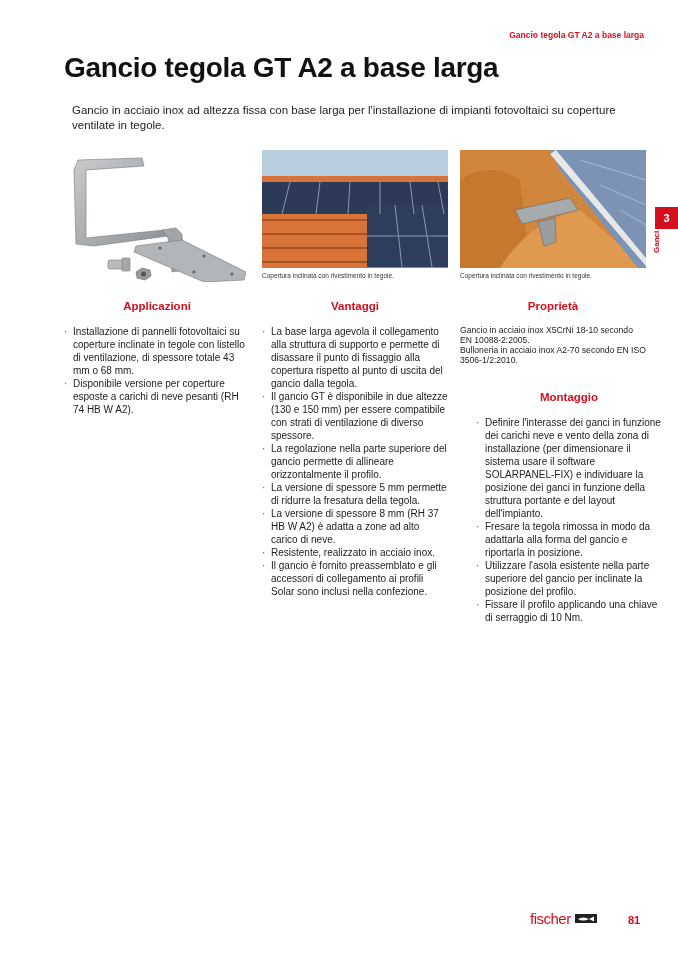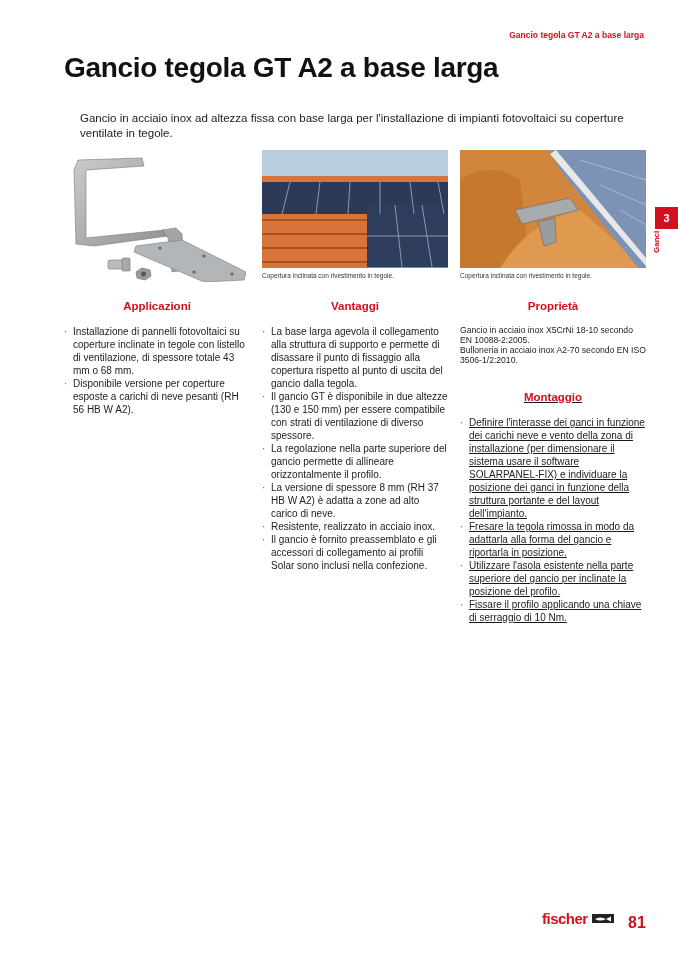--- a/index.html
+++ b/index.html
@@ -1,39 +1,39 @@
 <!DOCTYPE html>
 <html><head>
 <meta charset="utf-8">
 <style>
   html, body { margin:0; padding:0; }
   body { width:678px; height:959px; background:#ffffff; position:relative; overflow:hidden;
          font-family:"Liberation Sans", sans-serif; color:#1a1a1a; }
   .running-head { position:absolute; top:30px; right:34px; font-size:8.5px; font-weight:bold; color:#d40f1e; }
   .title { position:absolute; top:52px; left:64px; font-size:28px; font-weight:bold; color:#111; letter-spacing:-0.3px; margin:0; }
-  .subtitle { position:absolute; top:95px; left:64px; width:580px; font-size:11.5px; line-height:15px; color:#222; margin:16px; }
+  .subtitle { position:absolute; top:95px; left:64px; width:580px; font-size:11.5px; line-height:15px; color:#222; margin:8px; }
   .img { position:absolute; overflow:hidden; }
   .img-hook { left:64px; top:148px; width:182px; height:134px; background:#fff; }
   .img-roof { left:262px; top:150px; width:186px; height:118px; }
   .img-detail { left:460px; top:150px; width:186px; height:118px; }
   .caption { position:absolute; top:272px; font-size:6.5px; color:#333; }
   .side-tab { position:absolute; left:655px; top:207px; width:23px; height:22px; background:#d40f1e; color:#fff;
               font-size:11px; font-weight:bold; display:flex; align-items:center; justify-content:center; }
   .side-label { position:absolute; left:652px; top:240px; font-size:8px; font-weight:bold; color:#d40f1e;
                 transform:rotate(-90deg); transform-origin:left top; top:253px; }
   .col { position:absolute; width:186px; }
   .col h2 { font-size:11.5px; font-weight:bold; color:#d40f1e; margin:0 0 13px 0;text-align:center; }
   .col ul { list-style:none; margin:0; padding:0; }
   .col li { position:relative; padding-left:9px; font-size:10px; line-height:13px; color:#222; }
   .col li::before { content:"·"; position:absolute; left:0; top:0; color:#555; }
   .col p { font-size:8.6px; line-height:10px; color:#222; margin:0; }
   .footer-logo { position:absolute; top:910px; left:530px; display:flex; align-items:center; gap:4px; }
-  .logo-text { font-size:15px; font-weight:bold; color:#d40f1e; letter-spacing:-0.5px;margin-left:12px; }
+  .logo-text { font-size:15px; font-weight:normal; color:#d40f1e; letter-spacing:-0.5px; }
   .logo-fish { width:22px; height:9px; background:#222; display:flex; align-items:center; justify-content:center; }
-  .page-num { position:absolute; top:914px; left:628px; font-size:16px; font-weight:bold; color:#d40f1e; }
+  .page-num { position:absolute; top:914px; left:628px; font-size:11px; font-weight:bold; color:#d40f1e; }
 </style>
 </head>
 <body>
 
 <div class="running-head">Gancio tegola GT A2 a base larga</div>
 <h1 class="title">Gancio tegola GT A2 a base larga</h1>
 <p class="subtitle">Gancio in acciaio inox ad altezza fissa con base larga per l'installazione di impianti fotovoltaici su coperture ventilate in tegole.</p>
 
 <div class="img img-hook">
   <svg width="182" height="134" viewBox="0 0 182 134">
@@ -102,42 +102,43 @@
 </div>
 <div class="caption" style="left:460px;">Copertura inclinata con rivestimento in tegole.</div>
 
 <div class="side-tab">3</div>
 <div class="side-label">Ganci</div>
 
 <div class="col" style="left:64px; top:300px;">
   <h2>Applicazioni</h2>
   <ul>
     <li>Installazione di pannelli fotovoltaici su coperture inclinate in tegole con listello di ventilazione, di spessore totale 43 mm o 68 mm.</li>
-    <li>Disponibile versione per coperture esposte a carichi di neve pesanti (RH 56 HB W A2).</li>
+    <li>Disponibile versione per coperture esposte a carichi di neve pesanti (RH 74 HB W A2).</li>
   </ul>
 </div>
 
 <div class="col" style="left:262px; top:300px;">
   <h2>Vantaggi</h2>
   <ul>
     <li>La base larga agevola il collegamento alla struttura di supporto e permette di disassare il punto di fissaggio alla copertura rispetto al punto di uscita del gancio dalla tegola.</li>
     <li>Il gancio GT è disponibile in due altezze (130 e 150 mm) per essere compatibile con strati di ventilazione di diverso spessore.</li>
     <li>La regolazione nella parte superiore del gancio permette di allineare orizzontalmente il profilo.</li>
+    <li>La versione di spessore 5 mm permette di ridurre la fresatura della tegola.</li>
     <li>La versione di spessore 8 mm (RH 37 HB W A2) è adatta a zone ad alto carico di neve.</li>
     <li>Resistente, realizzato in acciaio inox.</li>
     <li>Il gancio è fornito preassemblato e gli accessori di collegamento ai profili Solar sono inclusi nella confezione.</li>
   </ul>
 </div>
 
 <div class="col" style="left:460px; top:300px;">
   <h2>Proprietà</h2>
   <p>Gancio in acciaio inox X5CrNi 18-10 secondo EN 10088-2:2005.</p>
   <p>Bulloneria in acciaio inox A2-70 secondo EN ISO 3506-1/2:2010.</p>
 </div>
-<div class="col" style="left:460px; top:391px;text-decoration:underline;">
+<div class="col" style="left:476px; top:391px;">
   <h2>Montaggio</h2>
   <ul>
     <li>Definire l'interasse dei ganci in funzione dei carichi neve e vento della zona di installazione (per dimensionare il sistema usare il software SOLARPANEL-FIX) e individuare la posizione dei ganci in funzione della struttura portante e del layout dell'impianto.</li>
     <li>Fresare la tegola rimossa in modo da adattarla alla forma del gancio e riportarla in posizione.</li>
     <li>Utilizzare l'asola esistente nella parte superiore del gancio per inclinate la posizione del profilo.</li>
     <li>Fissare il profilo applicando una chiave di serraggio di 10 Nm.</li>
   </ul>
 </div>
 
 <div class="footer-logo">

